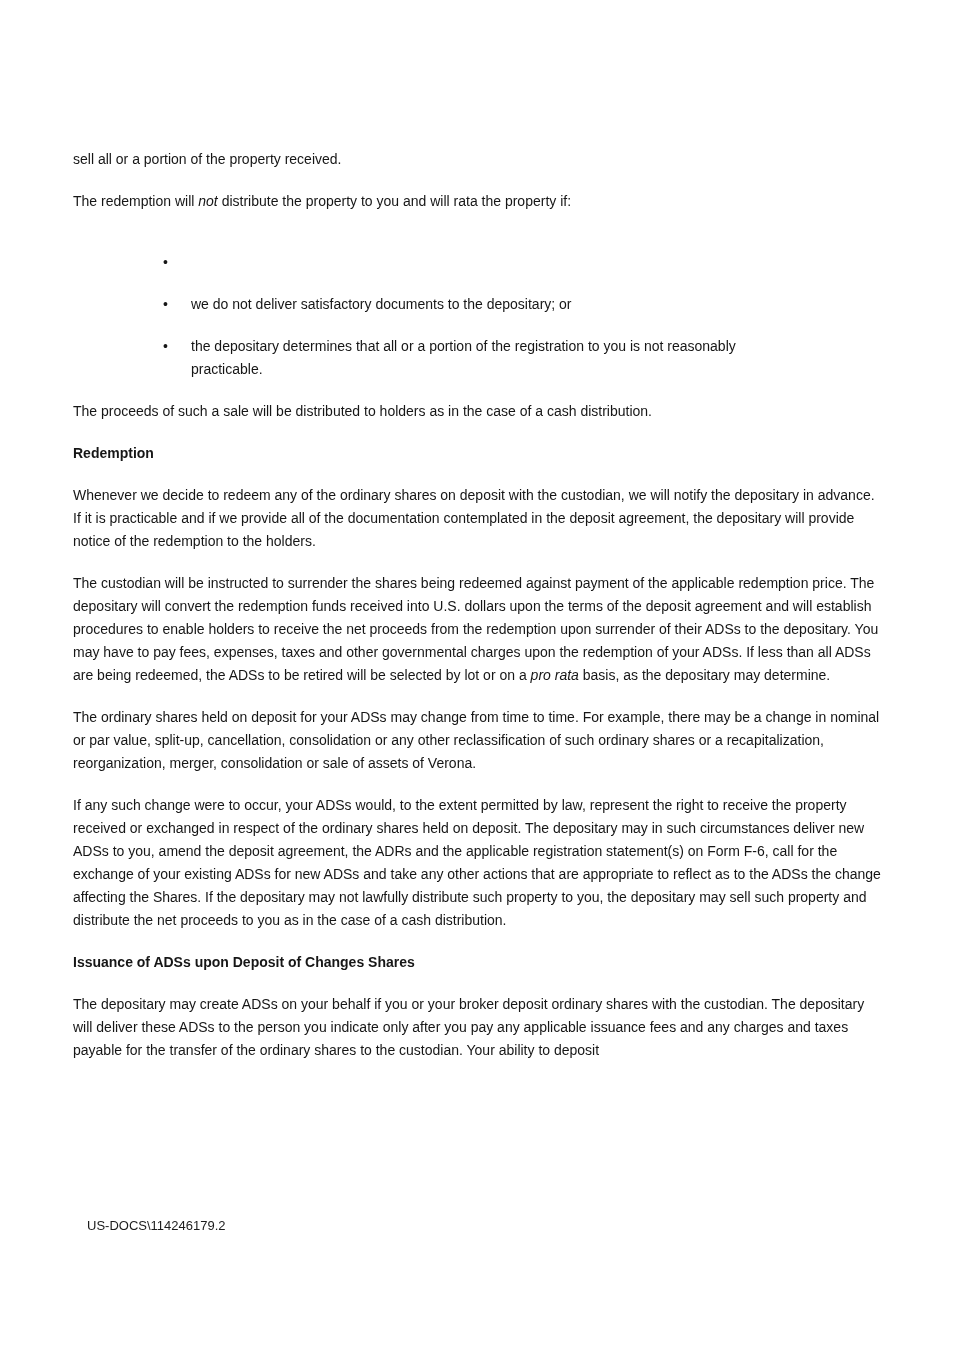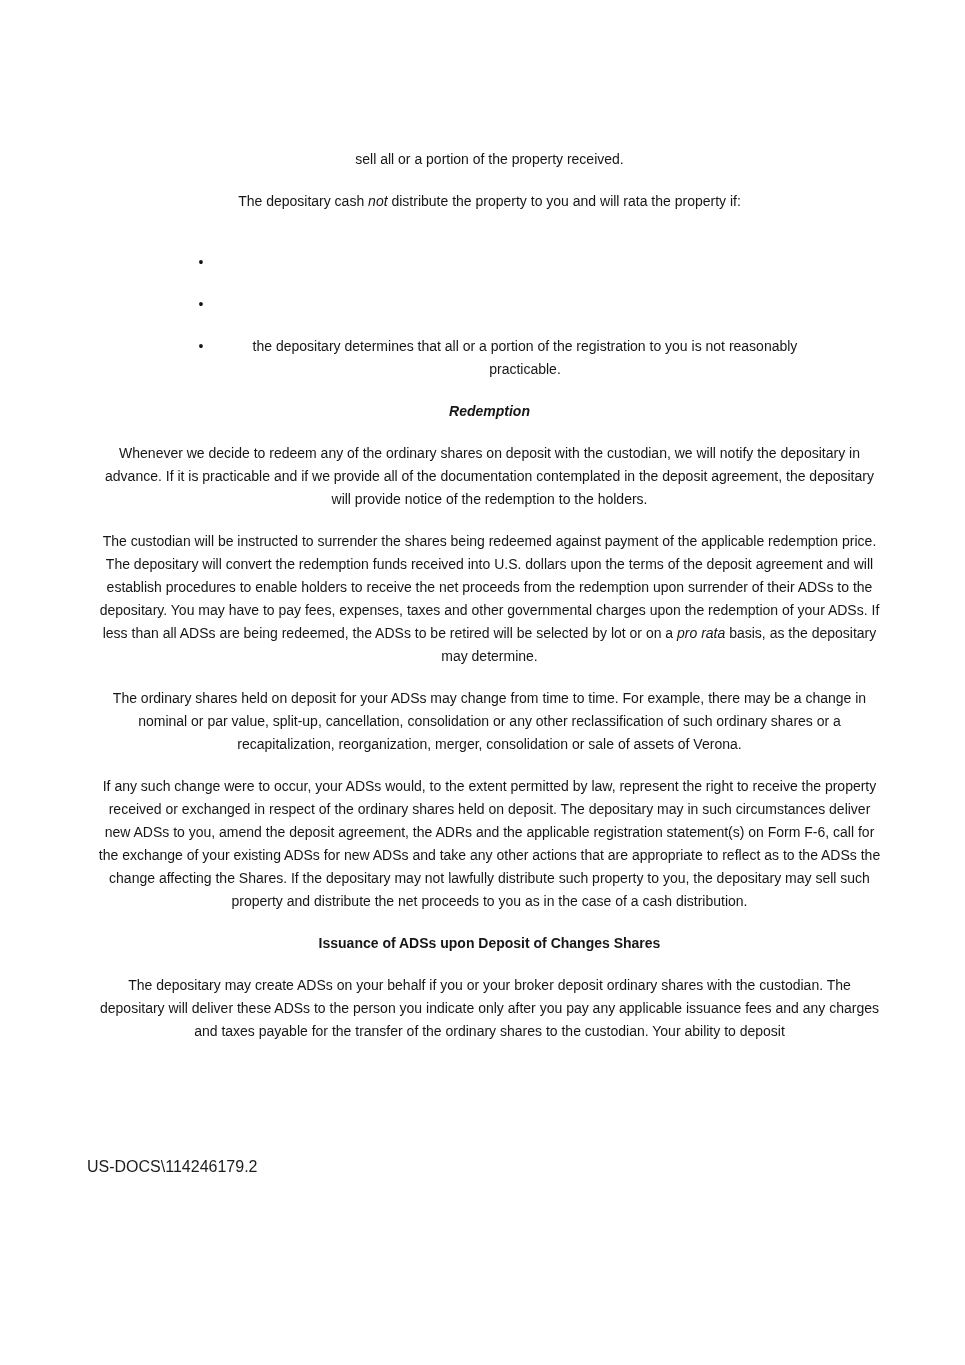--- a/index.html
+++ b/index.html
@@ -6,42 +6,40 @@
     margin: 0;
     padding: 0;
     background: #ffffff;
   }
   .page {
     position: relative;
     width: 965px;
     height: 1365px;
     background: #ffffff;
     box-sizing: border-box;
-    padding: 148px 83px 0 97px;
+    padding: 148px 83px 0 73px;
     font-family: "Liberation Sans", sans-serif;
     font-size: 14px;
     line-height: 23px;
     color: #161616;
     overflow: hidden;
-    text-align: center;
   }
   .page p {
     margin: 19px 0 0 0;
   }
   .page p.first {
     margin-top: 0;
   }
   .heading {
     font-weight: bold;
     font-size: 14px;
     line-height: 23px;
     margin: 19px 0 0 0;
   }
   .heading.italic {
-    font-style: italic;
   }
   .heading.section-gap {
     margin-top: 52px;
   }
   .bullet-list {
     margin-top: 38px;
   }
   .bullet-item {
     display: flex;
     margin-bottom: 19px;
@@ -58,48 +56,50 @@
   .bullet-text {
     display: inline-block;
     width: 620px;
   }
   em {
     font-style: italic;
   }
   .doc-footer {
     position: absolute;
     left: 87px;
-    top: 1160px;
-    font-size: 16px;
+    top: 1219px;
+    font-size: 13px;
     line-height: 13px;
     color: #1c1c1c;
   }
 </style>
 </head>
 <body>
 
 <div class="page">
 
   <p class="first">sell all or a portion of the property received.</p>
 
-  <p><span>The depositary cash </span><em>not</em><span> distribute the property to you and will rata the property if:</span></p>
+  <p><span>The redemption will </span><em>not</em><span> distribute the property to you and will rata the property if:</span></p>
 
   <div class="bullet-list">
     <div class="bullet-item">
       <span class="bullet-marker">•</span>
     </div>
     <div class="bullet-item">
       <span class="bullet-marker">•</span>
+      <span class="bullet-text">we do not deliver satisfactory documents to the depositary; or</span>
     </div>
     <div class="bullet-item">
       <span class="bullet-marker">•</span>
       <span class="bullet-text">the depositary determines that all or a portion of the registration to you is not reasonably practicable.</span>
     </div>
   </div>
 
+  <p>The proceeds of such a sale will be distributed to holders as in the case of a cash distribution.</p>
 
   <div class="heading italic">Redemption</div>
 
   <p>Whenever we decide to redeem any of the ordinary shares on deposit with the custodian, we will notify the depositary in advance. If it is practicable and if we provide all of the documentation contemplated in the deposit agreement, the depositary will provide notice of the redemption to the holders.</p>
 
   <p><span>The custodian will be instructed to surrender the shares being redeemed against payment of the applicable redemption price. The depositary will convert the redemption funds received into U.S. dollars upon the terms of the deposit agreement and will establish procedures to enable holders to receive the net proceeds from the redemption upon surrender of their ADSs to the depositary. You may have to pay fees, expenses, taxes and other governmental charges upon the redemption of your ADSs. If less than all ADSs are being redeemed, the ADSs to be retired will be selected by lot or on a </span><em>pro rata</em><span> basis, as the depositary may determine.</span></p>
 
 
   <p>The ordinary shares held on deposit for your ADSs may change from time to time. For example, there may be a change in nominal or par value, split-up, cancellation, consolidation or any other reclassification of such ordinary shares or a recapitalization, reorganization, merger, consolidation or sale of assets of Verona.</p>
 

